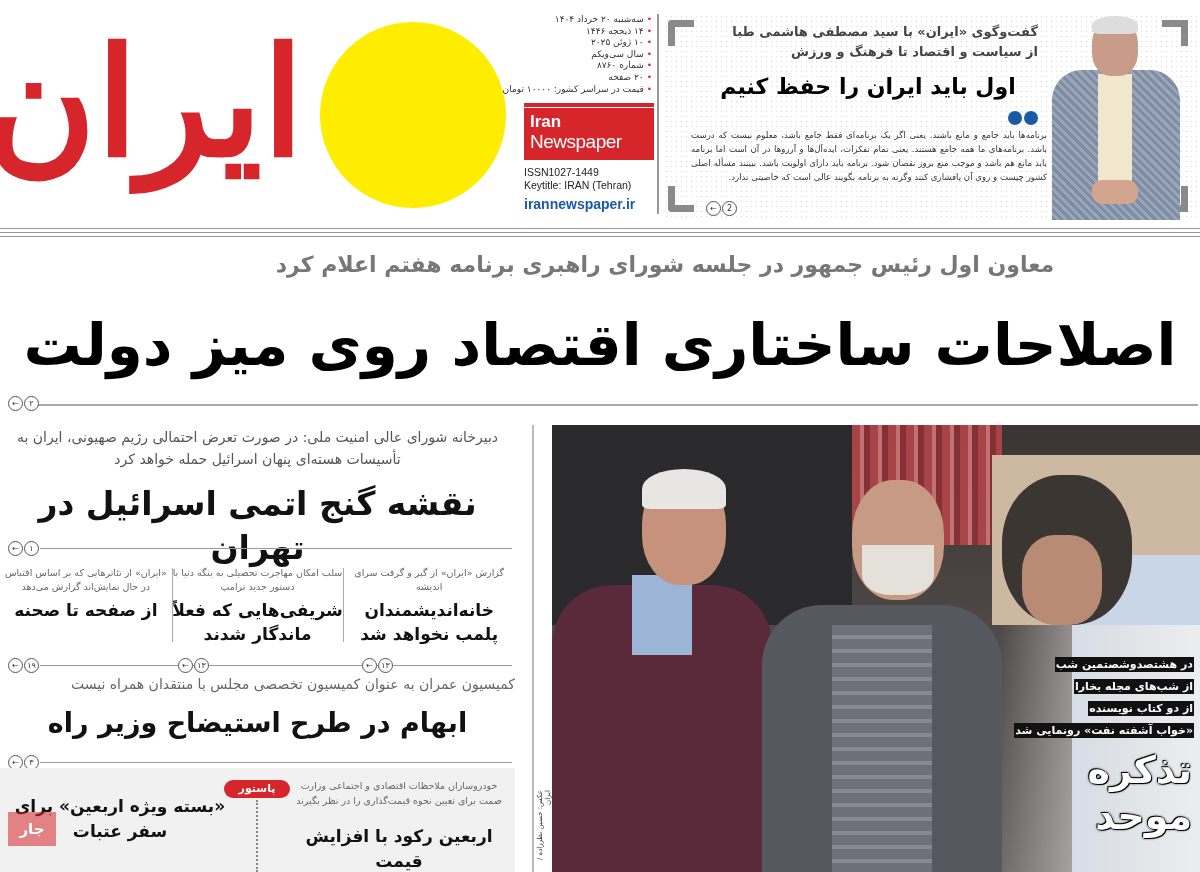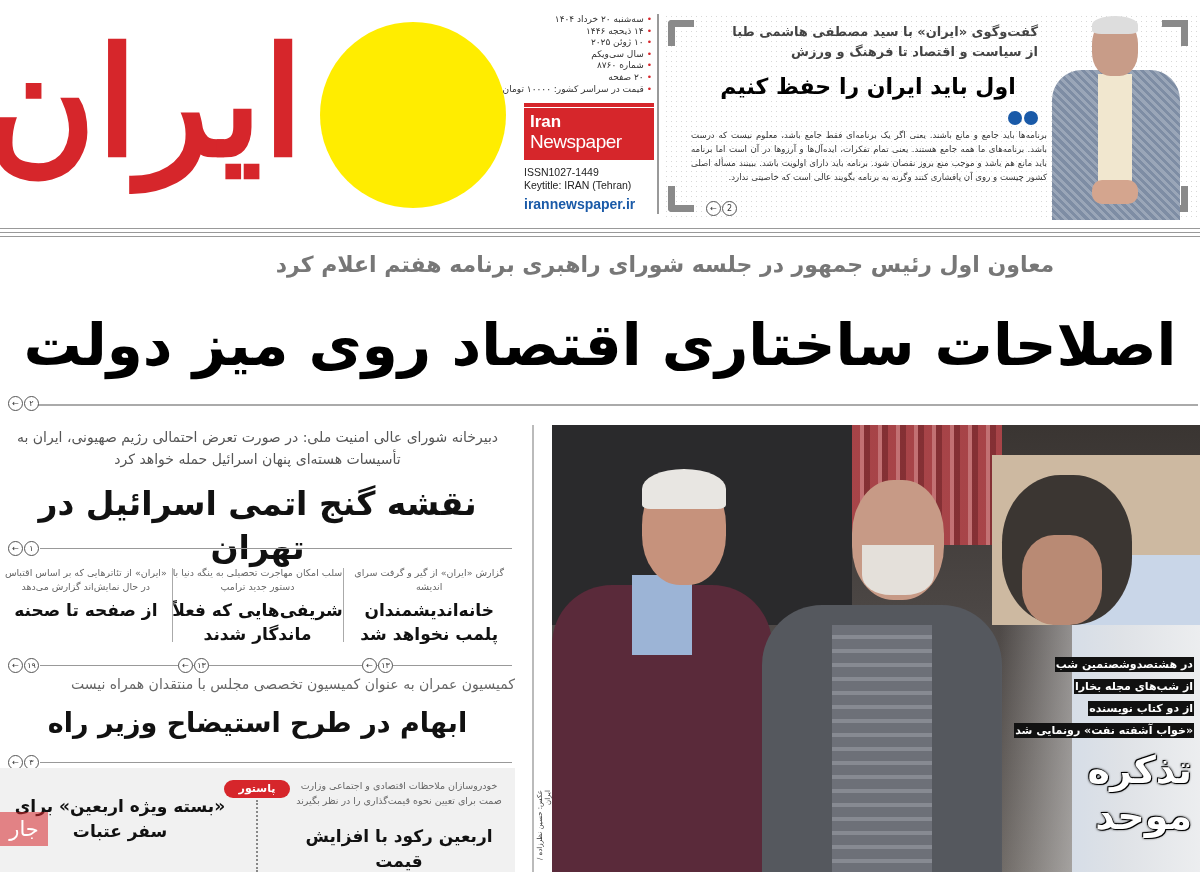--- a/index.html
+++ b/index.html
@@ -79,21 +79,21 @@
   .pg-s3 { left: 8px; top: 335px; }
 
   .bottom-box { position: absolute; left: 0; top: 348px; width: 515px; height: 104px; background: #f1f1f1; }
   .bottom-box .tag { position: absolute; left: 224px; top: 12px; width: 66px; height: 18px; background: #d6262b; color: #fff; font-size: 11px; font-weight: bold; line-height: 18px; text-align: center; border-radius: 9px; }
   .bottom-box .dots { position: absolute; left: 256px; top: 32px; width: 0; height: 72px; border-left: 2px dotted #888; }
   .bottom-box .b-item { position: absolute; top: 10px; width: 220px; text-align: center; }
   .bottom-box .b-right { right: 6px; }
   .bottom-box .b-left { left: 10px; }
   .bottom-box .kick { font-size: 9.5px; line-height: 15px; color: #666; }
   .bottom-box .title { font-size: 17px; line-height: 25px; font-weight: 900; margin-top: 16px; }
-  .watermark { position: absolute; left: 0; top: 812px; width: 48px; height: 34px; background: rgba(214,38,43,0.55); color: #fff; font-size: 21px; font-weight: normal; text-align: center; line-height: 34px; }
+  .watermark { position: absolute; left: 8px; top: 812px; width: 48px; height: 34px; background: rgba(214,38,43,0.55); color: #fff; font-size: 15px; font-weight: bold; text-align: center; line-height: 34px; }
 
   
   .photo-wrap { position: absolute; left: 552px; top: 425px; width: 648px; height: 447px; overflow: hidden;
     background: linear-gradient(180deg, #3a3532 0%, #4b4644 40%, #6f6a66 100%); }
   .credit-rule { position: absolute; left: 532px; top: 425px; width: 2px; height: 447px; background: #bbb; }
   .credit { position: absolute; left: 536px; top: 790px; font-size: 7px; color: #333; writing-mode: vertical-rl; transform: rotate(180deg); }
   .ph { position: absolute; }
   .ph.bg-red { left: 300px; top: 0; width: 150px; height: 120px; background: repeating-linear-gradient(90deg, #b3454a 0 8px, #d1777a 8px 12px, #8c2f34 12px 18px); opacity: 0.9; }
   .ph.bg-dark { left: 0; top: 0; width: 300px; height: 200px; background: #2a2a2c; }
   .ph.bg-tan { left: 440px; top: 30px; width: 208px; height: 170px; background: #cdb9a1; }

